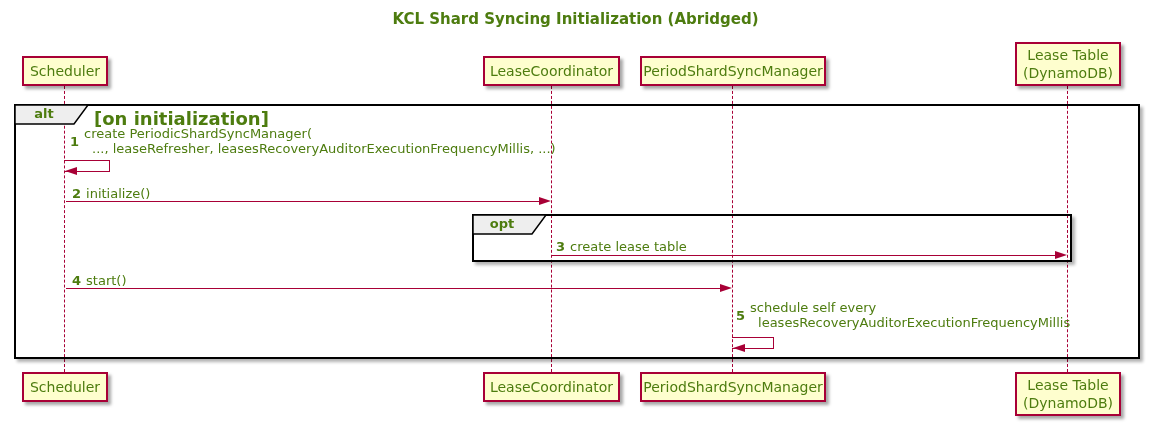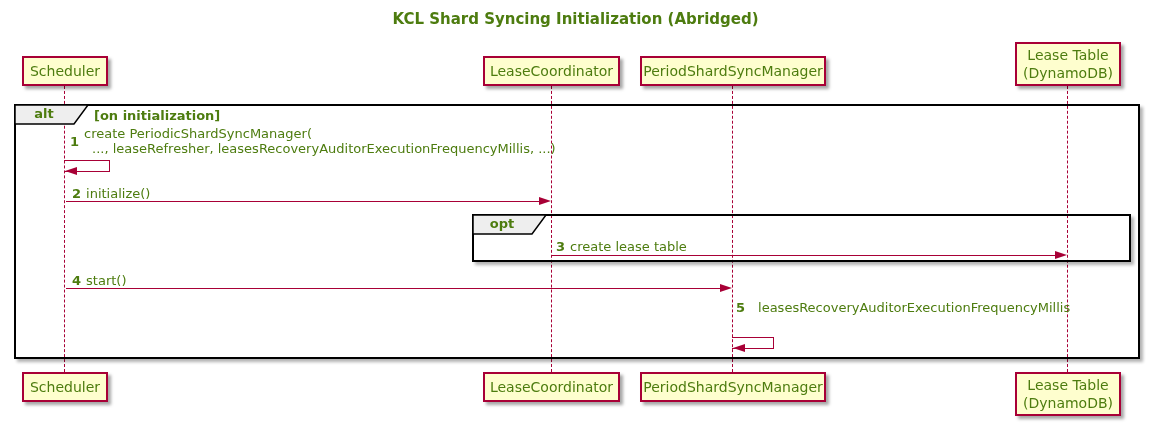--- a/index.html
+++ b/index.html
@@ -53,21 +53,21 @@
   .frame-tab .op-label {
     position: absolute;
     top: 1px; left: 0;
     width: 58px;
     text-align: center;
     font-size: 13px;
     font-weight: bold;
   }
   .condition {
     position: absolute;
-    font-size: 13px;
+    font-size: 18px;
     font-weight: bold;
     white-space: nowrap;
   }
   .msg {
     position: absolute;
     display: flex;
     align-items: center;
     gap: 5px;
     font-size: 13px;
     line-height: 15px;
@@ -144,21 +144,21 @@
   <div class="frame" style="left:14px; top:104px; width:1126px; height:255px;">
     <div class="frame-tab">
       <svg width="75" height="20" viewBox="0 0 75 20">
         <path d="M0,0 H73 L59,19 H0 Z" fill="#EEEEEE" stroke="#000000" stroke-width="1.5"></path>
       </svg>
       <span class="op-label">alt</span>
     </div>
     <div class="condition" style="left:78px; top:2px;">[on initialization]</div>
   </div>
 
-  <div class="frame" style="left:472px; top:214px; width:659px; height:48px;">
+  <div class="frame" style="left:472px; top:214px; width:600px; height:48px;">
     <div class="frame-tab">
       <svg width="75" height="20" viewBox="0 0 75 20">
         <path d="M0,0 H73 L59,19 H0 Z" fill="#EEEEEE" stroke="#000000" stroke-width="1.5"></path>
       </svg>
       <span class="op-label">opt</span>
     </div>
   </div>
 
   <div class="msg" style="left:70px; top:126px;">
     <span class="num">1</span>
@@ -187,19 +187,20 @@
   <div class="msg" style="left:72px; top:273px;">
     <span class="num">4</span>
     <span>start()</span>
   </div>
   <div class="arrow-line" style="left:66px; top:288px; width:655px;"></div>
   <div class="arrow-head-right" style="left:720px; top:284px;"></div>
 
   <div class="msg" style="left:736px; top:300px;">
     <span class="num">5</span>
     <span>
+      <span style="display:block;">schedule self every</span>
       <span style="display:block;" class="indent">leasesRecoveryAuditorExecutionFrequencyMillis</span>
     </span>
   </div>
   <div class="self-arrow" style="left:732px; top:337px; width:42px; height:12px;"></div>
   <div class="arrow-head-left" style="left:733px; top:344px;"></div>
 
 </div>
 
 </body></html>

